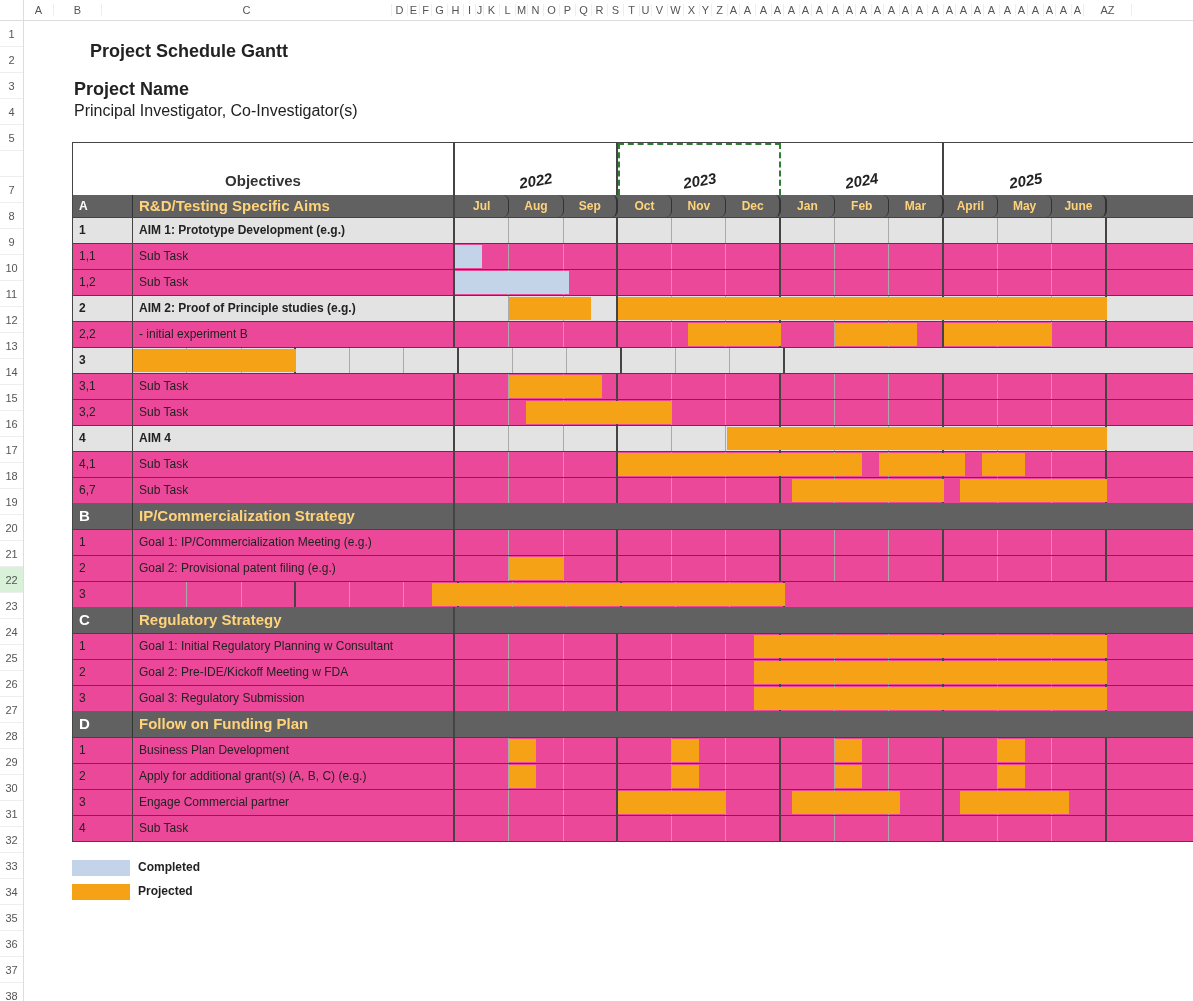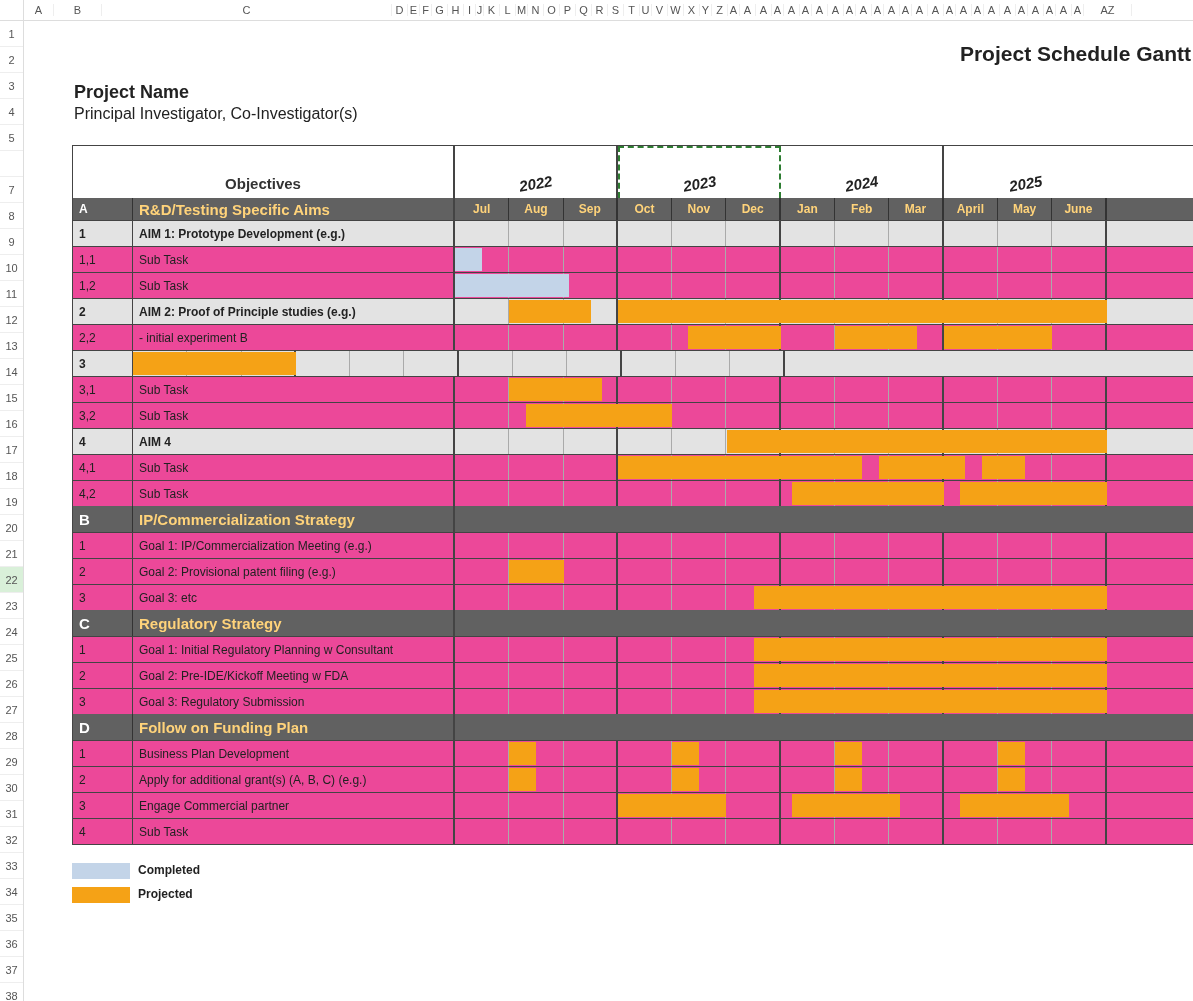--- a/index.html
+++ b/index.html
@@ -62,24 +62,23 @@
     flex: 1;
     position: relative;
     box-sizing: border-box;
   }
   .titleblock {
     padding-left: 50px;
     padding-top: 4px;
   }
   .titleblock h1 {
     margin: 16px;
-    font-size: 21px;
+    font-size: 18px;
     font-weight: bold;
     line-height: 1.2;
-    text-align: right;
   }
   .titleblock h2 {
     margin: 2px 0 0 0;
     font-size: 18px;
     font-weight: bold;
   }
   .titleblock .sub {
     margin: 2px 8px 0 0;
     font-size: 16px;
     font-weight: normal;
@@ -161,20 +160,21 @@
     padding-left: 6px;
     font-size: 15px;
   }
   .month-row .m {
     flex: 0 0 54.3px;
     border-right: 1px solid #333;
     display: flex;
     align-items: center;
     justify-content: center;
     box-sizing: border-box;
+    border-radius: 6px;
   }
   .month-row .m.sep { border-right: 2px solid #333; }
   
   .section-row {
     display: flex;
     height: 26px;
     background: #616161;
     color: #ffd37a;
     font-weight: bold;
     font-size: 15px;
@@ -605,21 +605,21 @@
                 <div class="cell sep"></div>
                 <div class="cell"></div>
                 <div class="cell"></div>
                 <div class="cell sep"></div>
                 <div class="bar projected" style="left: 162.9px; width: 244.35px;"></div>
                 <div class="bar projected" style="left: 423.54px; width: 86.88px;"></div>
                 <div class="bar projected" style="left: 526.71px; width: 43.44px;"></div>
               </div>
             </div>
             <div class="grow">
-              <div class="code">4,2</div>
+              <div class="code">6,7</div>
               <div class="label">Sub Task</div>
               <div class="cells">
                 <div class="cell"></div>
                 <div class="cell"></div>
                 <div class="cell sep"></div>
                 <div class="cell"></div>
                 <div class="cell"></div>
                 <div class="cell sep"></div>
                 <div class="cell"></div>
                 <div class="cell"></div>
@@ -668,21 +668,20 @@
                 <div class="cell"></div>
                 <div class="cell sep"></div>
                 <div class="cell"></div>
                 <div class="cell"></div>
                 <div class="cell sep"></div>
                 <div class="bar projected" style="left: 54.3px; width: 54.3px;"></div>
               </div>
             </div>
             <div class="grow">
               <div class="code">3</div>
-              <div class="label">Goal 3: etc</div>
               <div class="cells">
                 <div class="cell"></div>
                 <div class="cell"></div>
                 <div class="cell sep"></div>
                 <div class="cell"></div>
                 <div class="cell"></div>
                 <div class="cell sep"></div>
                 <div class="cell"></div>
                 <div class="cell"></div>
                 <div class="cell sep"></div>

